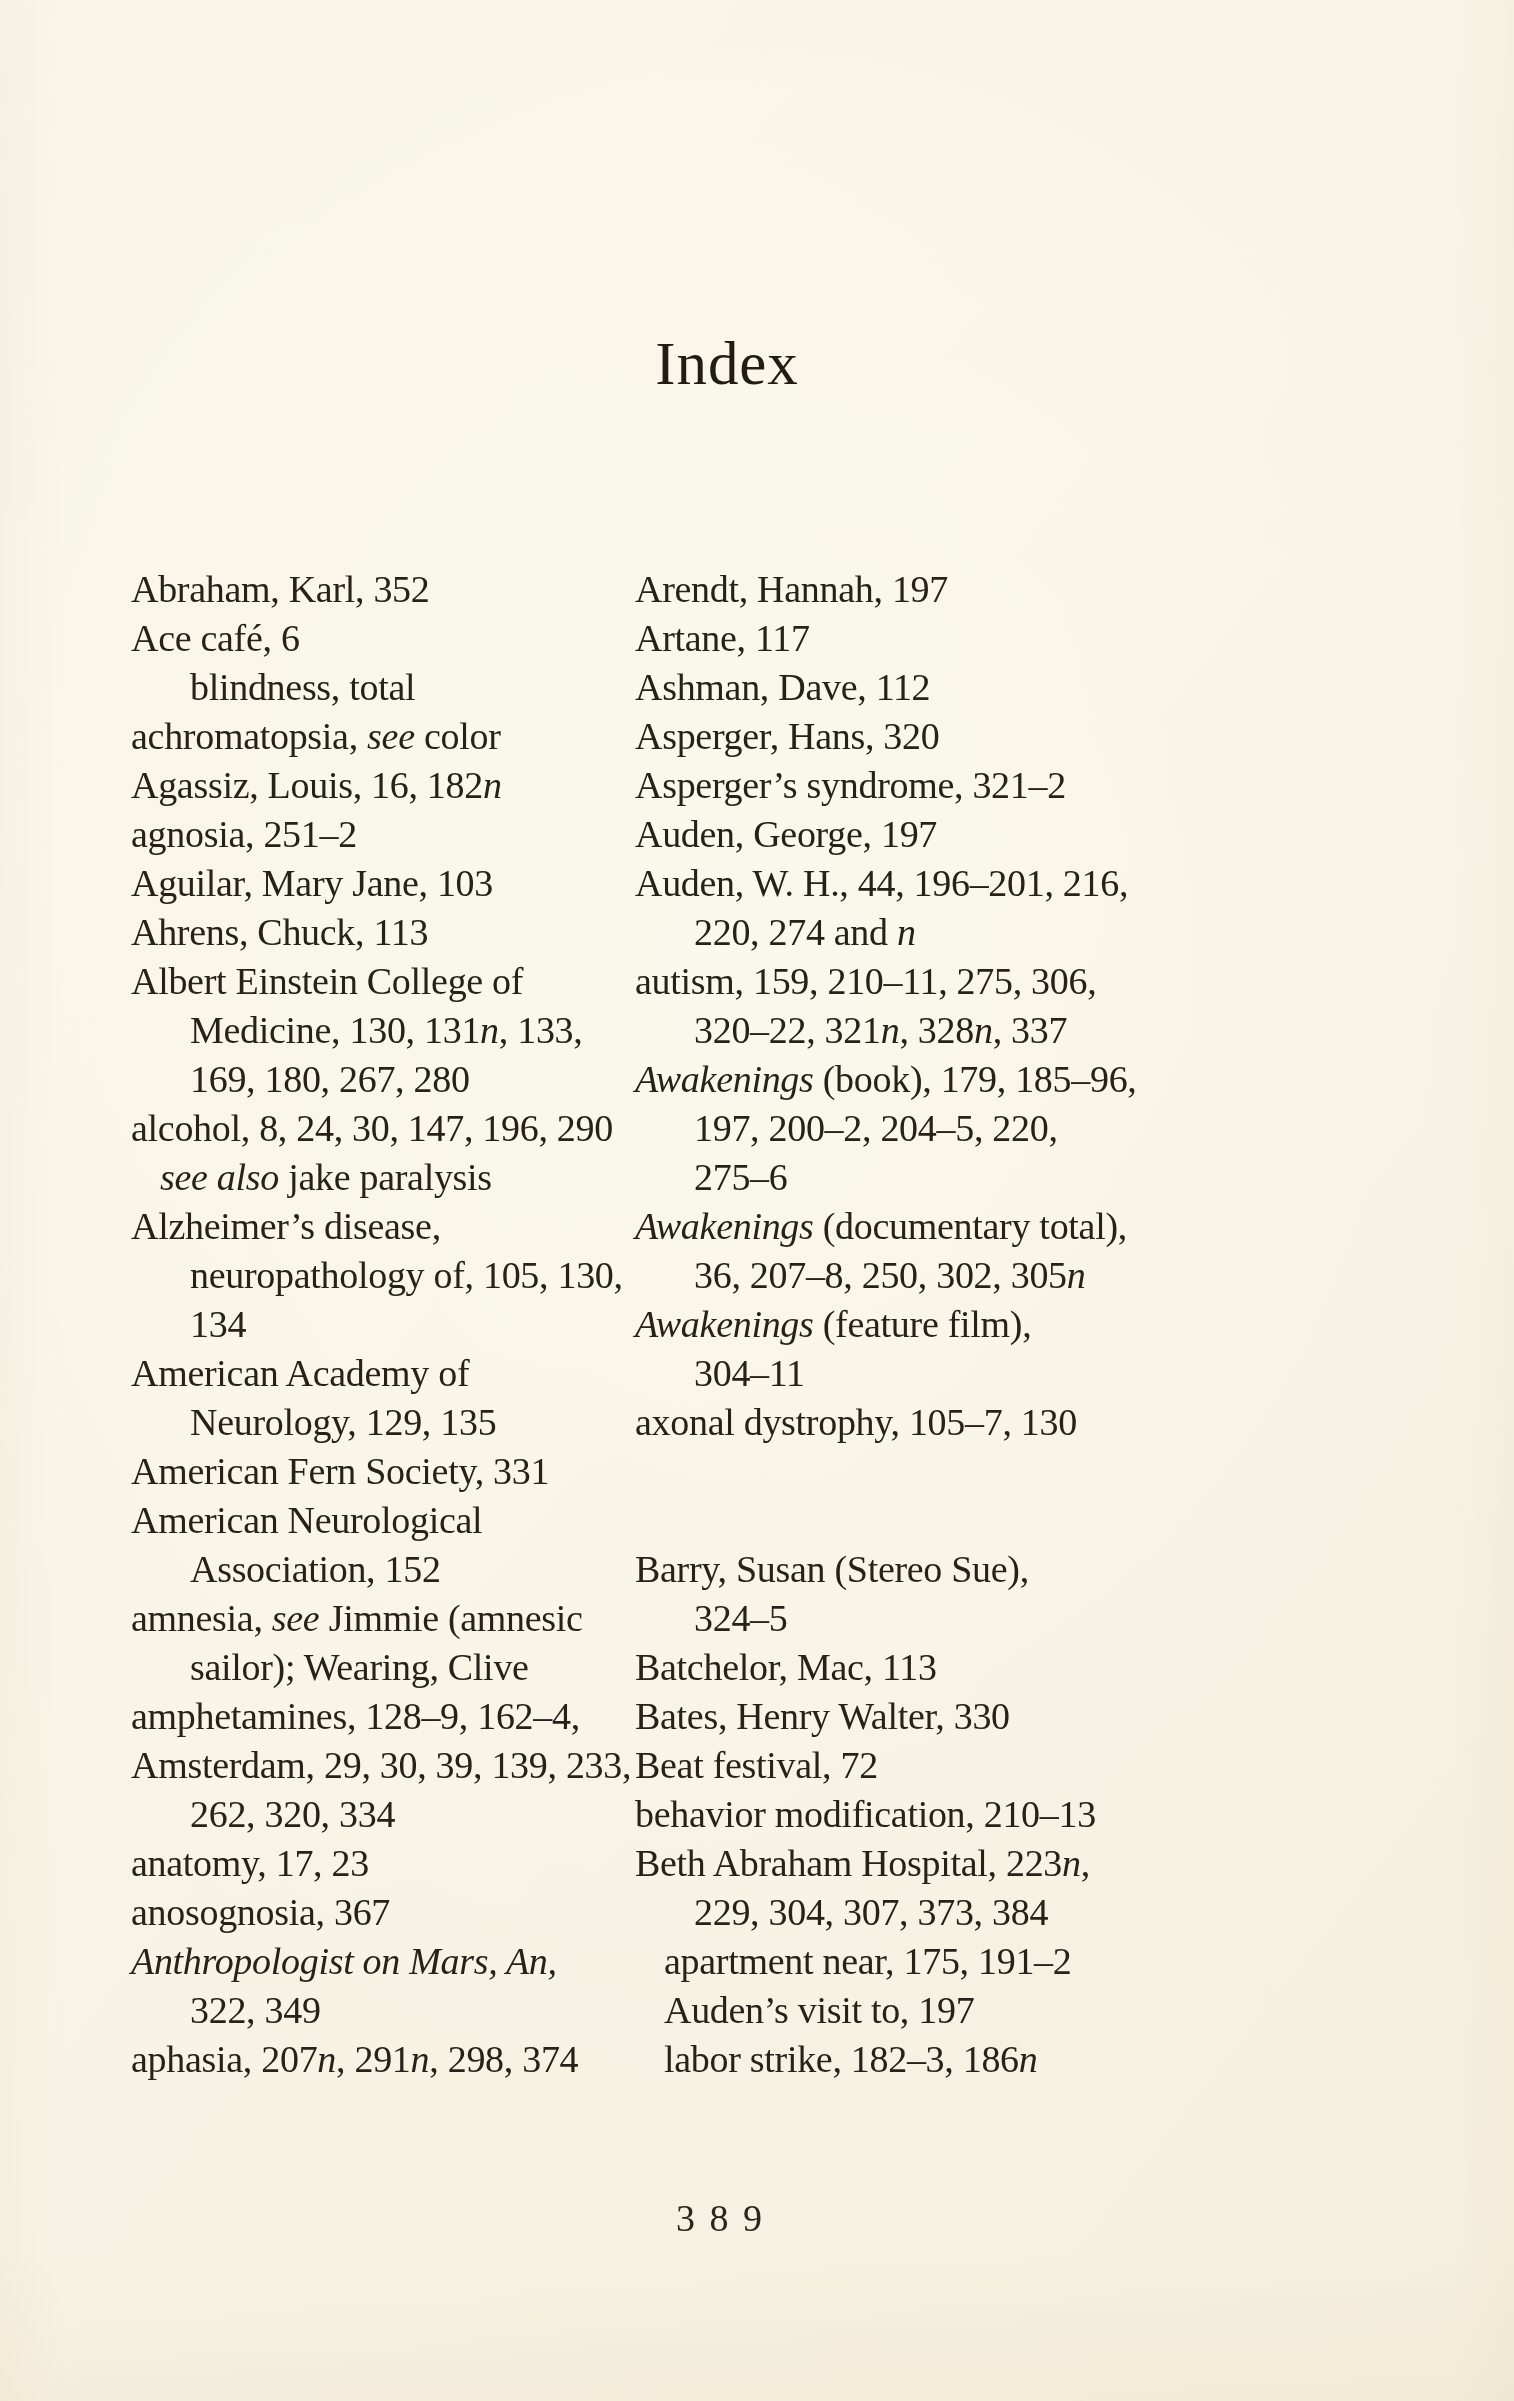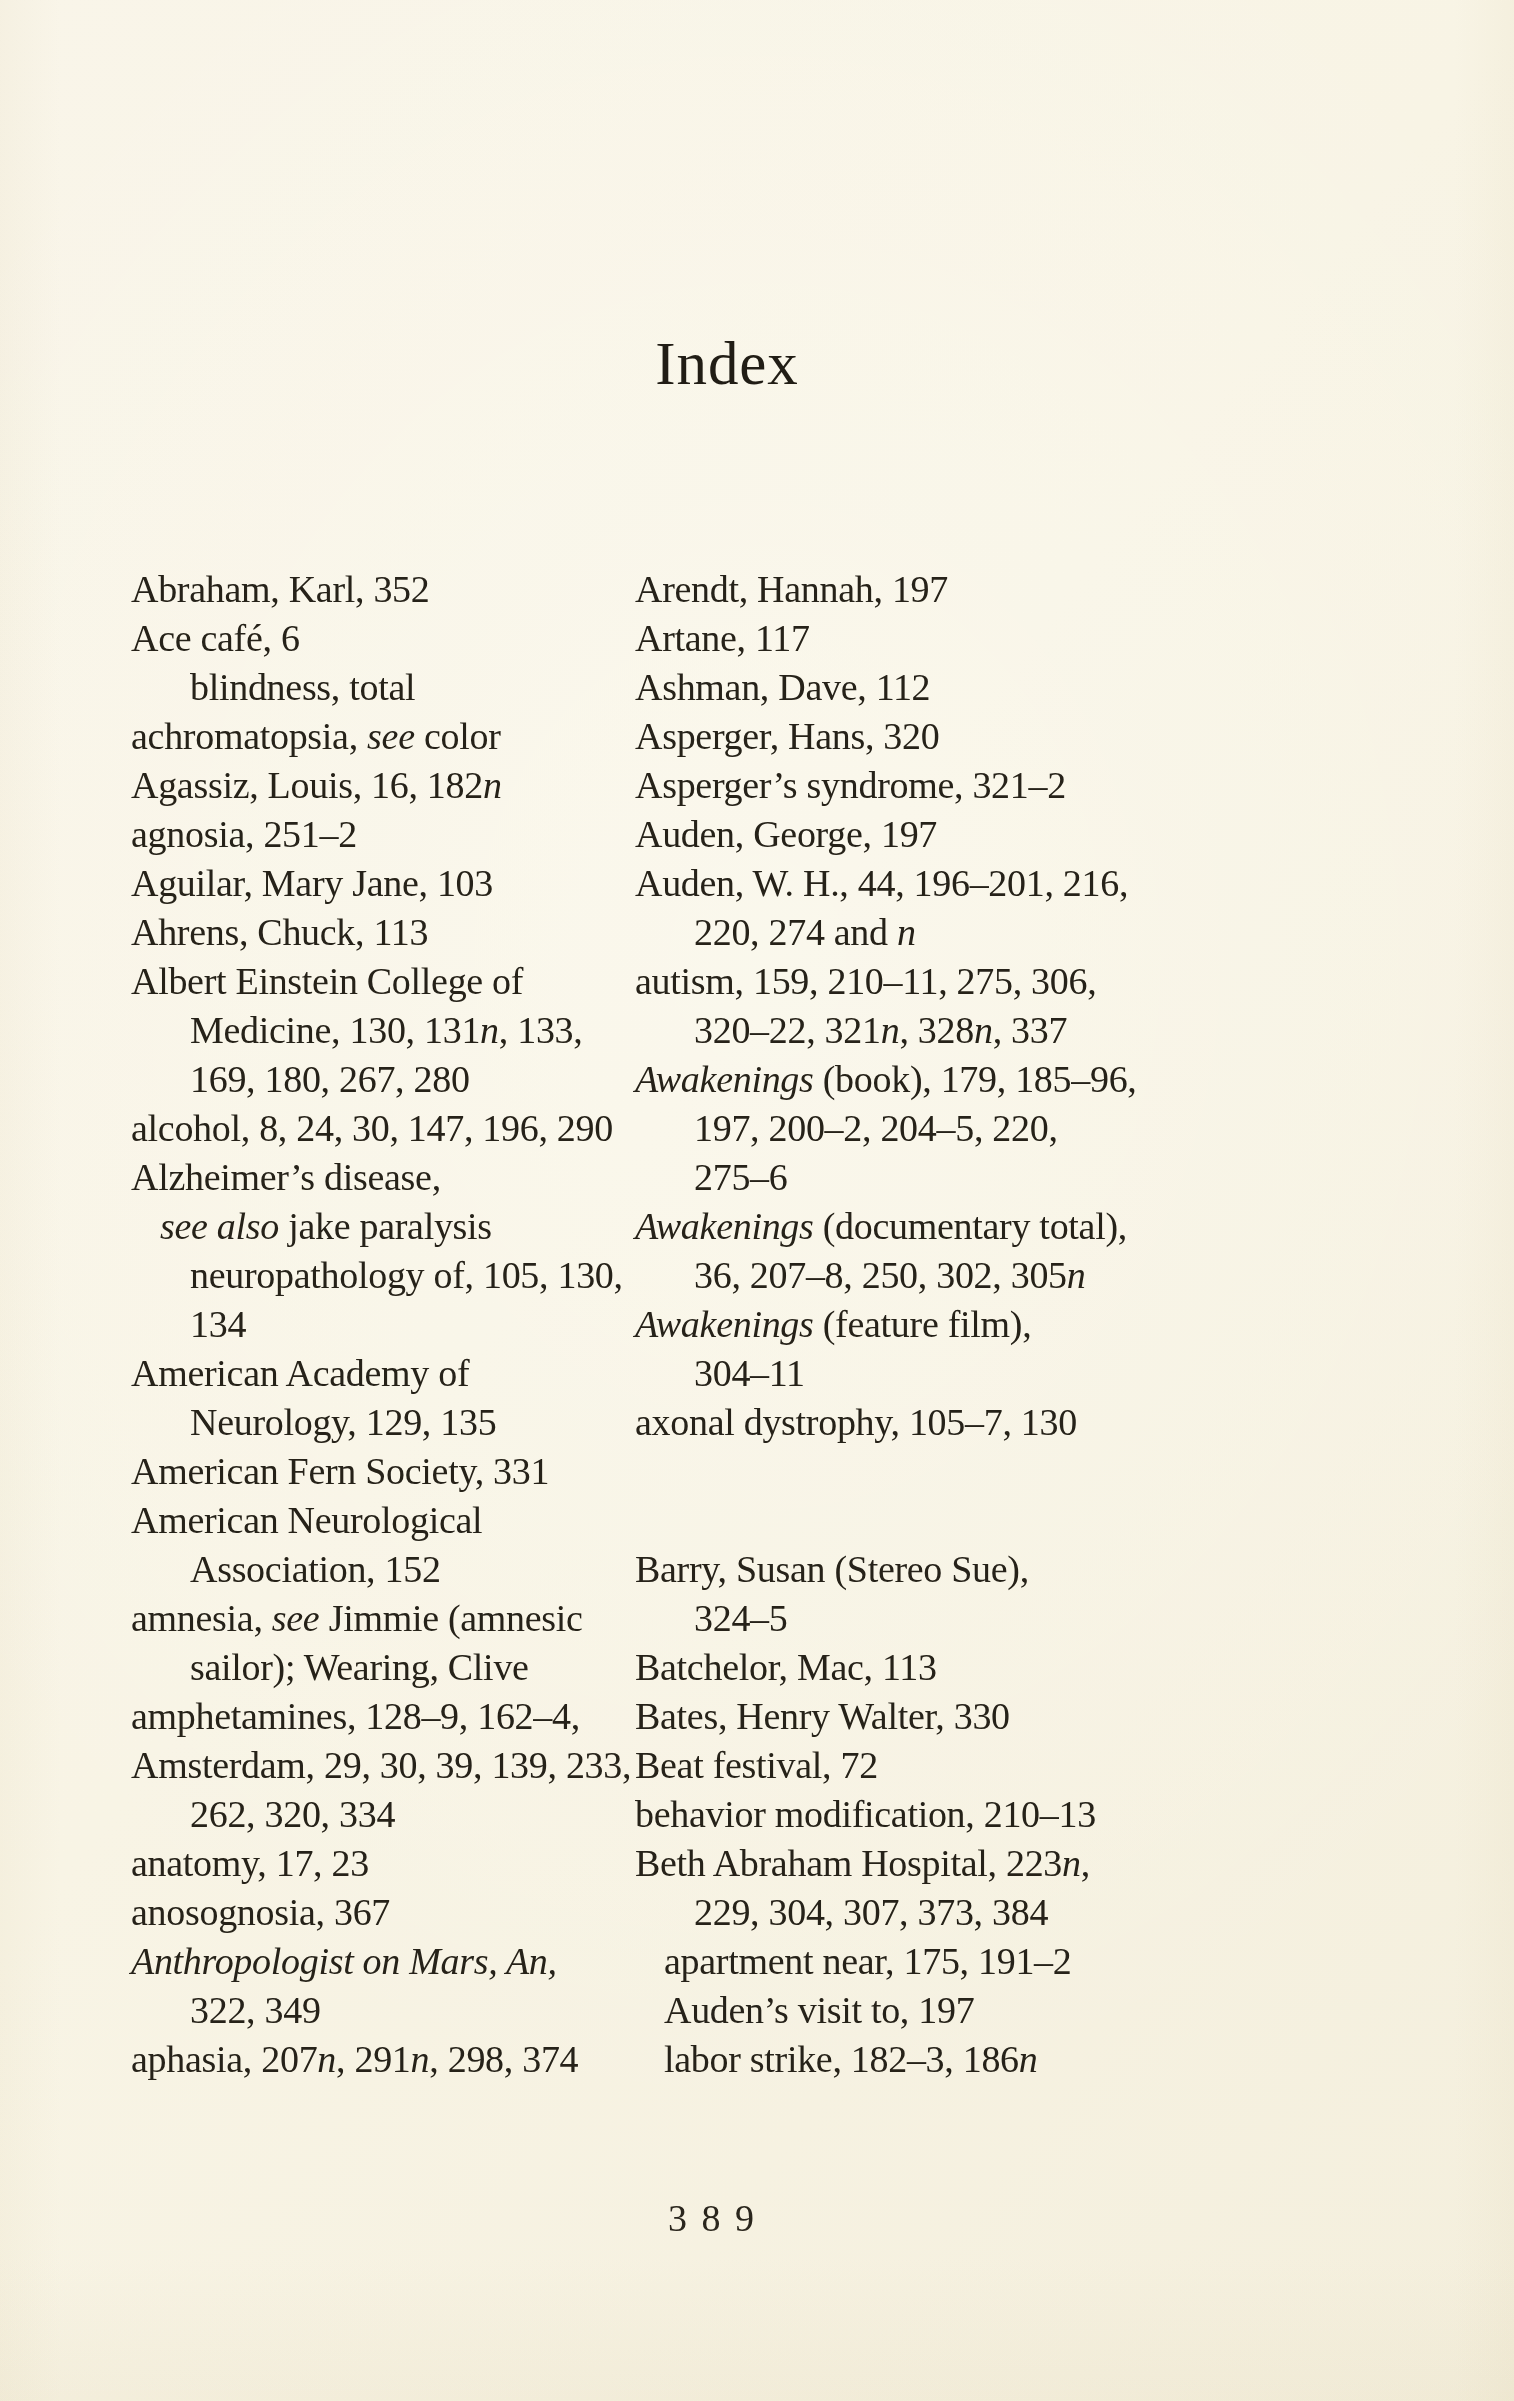--- a/index.html
+++ b/index.html
@@ -57,21 +57,21 @@
     letter-spacing: -0.3px;
     white-space: nowrap;
   }
   .ind1 { padding-left: 29px; }
   .ind2 { padding-left: 59px; }
   .spacer2 { height: 98px; }
   .it { font-style: italic; }
   .folio {
     position: absolute;
     top: 2196px;
-    left: 0;
+    left: 8px;
     width: 1422px;
     text-align: center;
     font-size: 38px;
     letter-spacing: 14.4px;
     text-indent: 14.4px;
     color: #2a261d;
   }
 </style>
 </head>
 <body>
@@ -85,22 +85,22 @@
         <div class="line ind2"><span class="rm">blindness, total</span></div>
         <div class="line ind0"><span class="rm">achromatopsia, </span><span class="it">see</span><span class="rm"> color</span></div>
         <div class="line ind0"><span class="rm">Agassiz, Louis, 16, 182</span><span class="it">n</span></div>
         <div class="line ind0"><span class="rm">agnosia, 251–2</span></div>
         <div class="line ind0"><span class="rm">Aguilar, Mary Jane, 103</span></div>
         <div class="line ind0"><span class="rm">Ahrens, Chuck, 113</span></div>
         <div class="line ind0"><span class="rm">Albert Einstein College of</span></div>
         <div class="line ind2"><span class="rm">Medicine, 130, 131</span><span class="it">n</span><span class="rm">, 133,</span></div>
         <div class="line ind2"><span class="rm">169, 180, 267, 280</span></div>
         <div class="line ind0"><span class="rm">alcohol, 8, 24, 30, 147, 196, 290</span></div>
+        <div class="line ind1"><span class="it">see also</span><span class="rm"> jake paralysis</span></div>
         <div class="line ind0"><span class="rm">Alzheimer’s disease,</span></div>
-        <div class="line ind1"><span class="it">see also</span><span class="rm"> jake paralysis</span></div>
         <div class="line ind2"><span class="rm">neuropathology of, 105, 130,</span></div>
         <div class="line ind2"><span class="rm">134</span></div>
         <div class="line ind0"><span class="rm">American Academy of</span></div>
         <div class="line ind2"><span class="rm">Neurology, 129, 135</span></div>
         <div class="line ind0"><span class="rm">American Fern Society, 331</span></div>
         <div class="line ind0"><span class="rm">American Neurological</span></div>
         <div class="line ind2"><span class="rm">Association, 152</span></div>
         <div class="line ind0"><span class="rm">amnesia, </span><span class="it">see</span><span class="rm"> Jimmie (amnesic</span></div>
         <div class="line ind2"><span class="rm">sailor); Wearing, Clive</span></div>
         <div class="line ind0"><span class="rm">amphetamines, 128–9, 162–4,</span></div>

